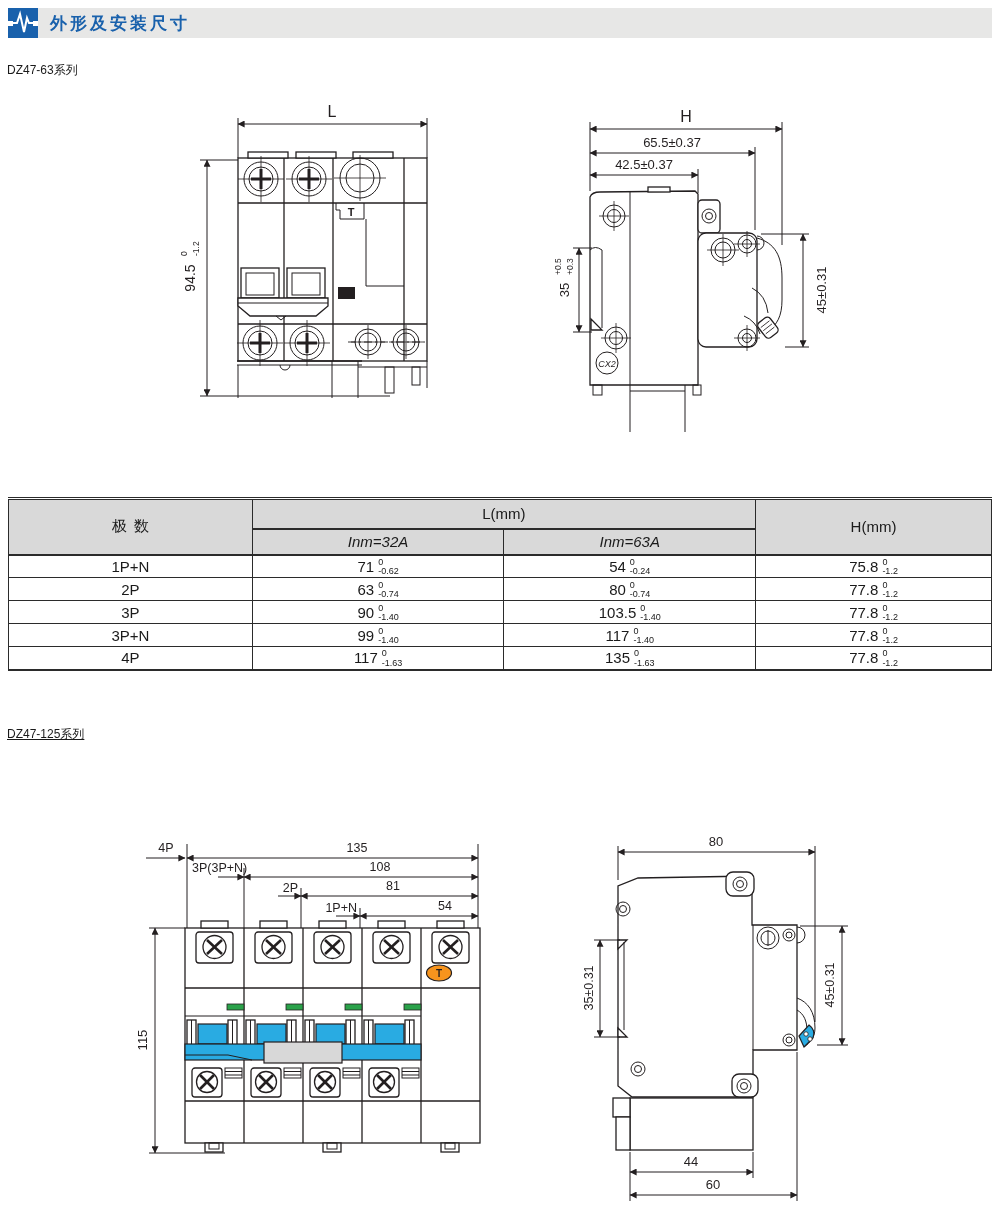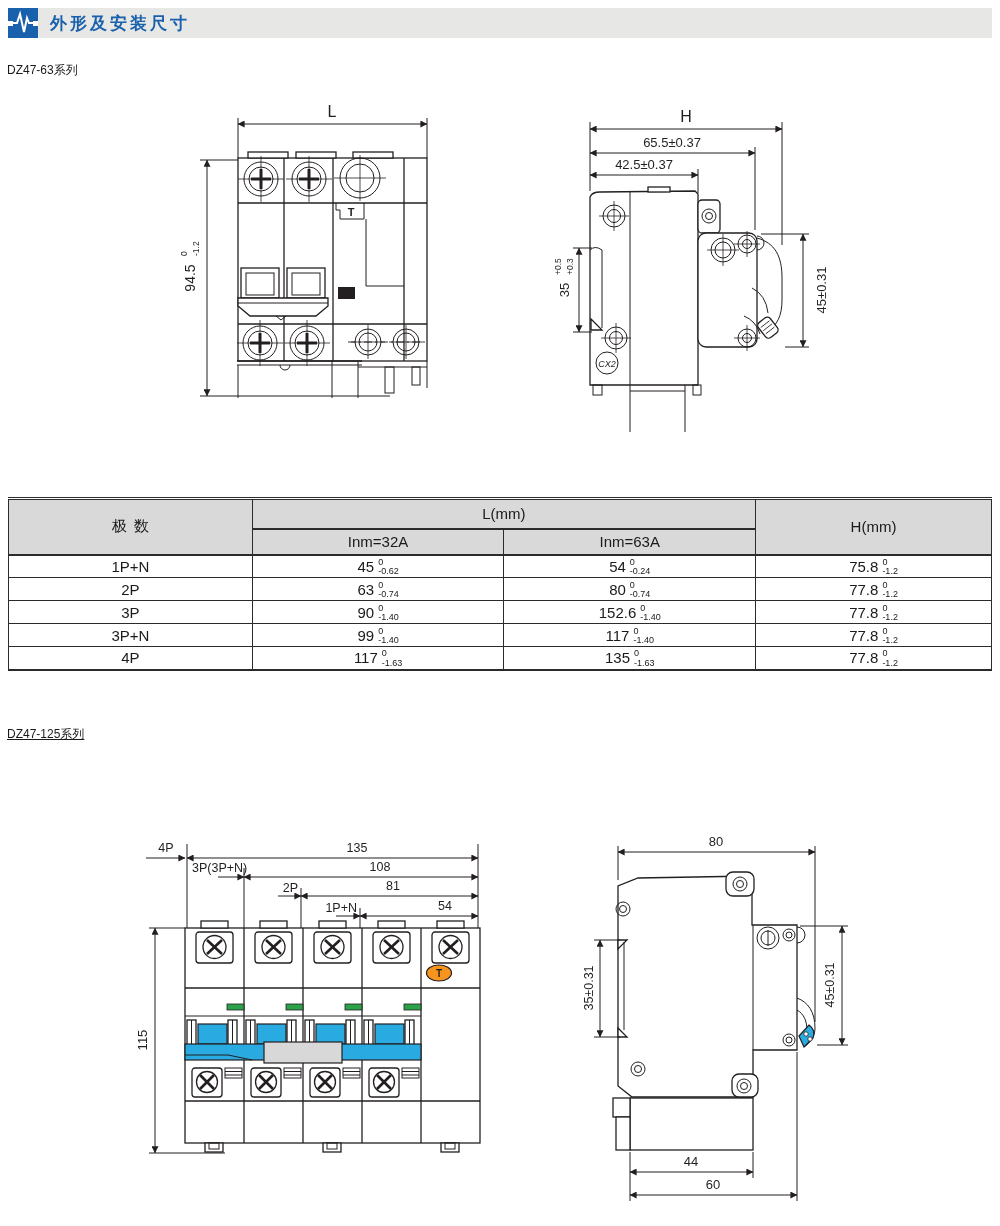--- a/index.html
+++ b/index.html
@@ -25,21 +25,21 @@
   .dimb{font-size:16px;}
   .tol{font-size:8.5px;}
   
   .dim-table{position:absolute;left:8px;top:497px;width:984px;border-collapse:collapse;
              font-size:15px;color:#1a1a1a;table-layout:fixed;}
   .dim-table th,.dim-table td{border:1px solid #2b2b2b;text-align:center;padding:0;font-weight:normal;}
   .dim-table{border-top:3px double #2b2b2b;border-bottom:2px solid #2b2b2b;}
   .dim-table thead th{background:#d9d9d9;}
   .dim-table thead tr.toprow{height:30px;}
   .dim-table thead tr.subrow{height:26px;}
-  .dim-table thead tr.subrow th{border-bottom:2px solid #2b2b2b;}
+  .dim-table thead tr.subrow th{border-bottom:2px solid #2b2b2b;font-style:italic;}
   .dim-table th.lspan{border-bottom:2px solid #2b2b2b;}
   .dim-table th.rs{border-bottom:2px solid #2b2b2b;}
   .dim-table tbody tr{height:23px;}
   .poleshead{letter-spacing:7px;text-indent:7px;}
   .vwrap{display:inline-flex;align-items:center;justify-content:center;}
   .tolstack{display:inline-flex;flex-direction:column;font-size:9px;line-height:9.5px;
             margin-left:4px;text-align:left;transform:translateY(1px);}
 </style>
 </head>
 <body>
@@ -274,21 +274,21 @@
       </tr>
       <tr class="subrow">
         <th>Inm=32A</th>
         <th>Inm=63A</th>
       </tr>
     </thead>
     <tbody>
       <tr>
         <td>1P+N</td>
         <td><span class="vwrap">
-              <span>45</span>
+              <span>71</span>
               <span class="tolstack">
                 <span>0</span>
                 <span>-0.62</span>
               </span>
             </span></td>
         <td><span class="vwrap">
               <span>54</span>
               <span class="tolstack">
                 <span>0</span>
                 <span>-0.24</span>
@@ -329,21 +329,21 @@
       <tr>
         <td>3P</td>
         <td><span class="vwrap">
               <span>90</span>
               <span class="tolstack">
                 <span>0</span>
                 <span>-1.40</span>
               </span>
             </span></td>
         <td><span class="vwrap">
-              <span>152.6</span>
+              <span>103.5</span>
               <span class="tolstack">
                 <span>0</span>
                 <span>-1.40</span>
               </span>
             </span></td>
         <td><span class="vwrap">
               <span>77.8</span>
               <span class="tolstack">
                 <span>0</span>
                 <span>-1.2</span>

